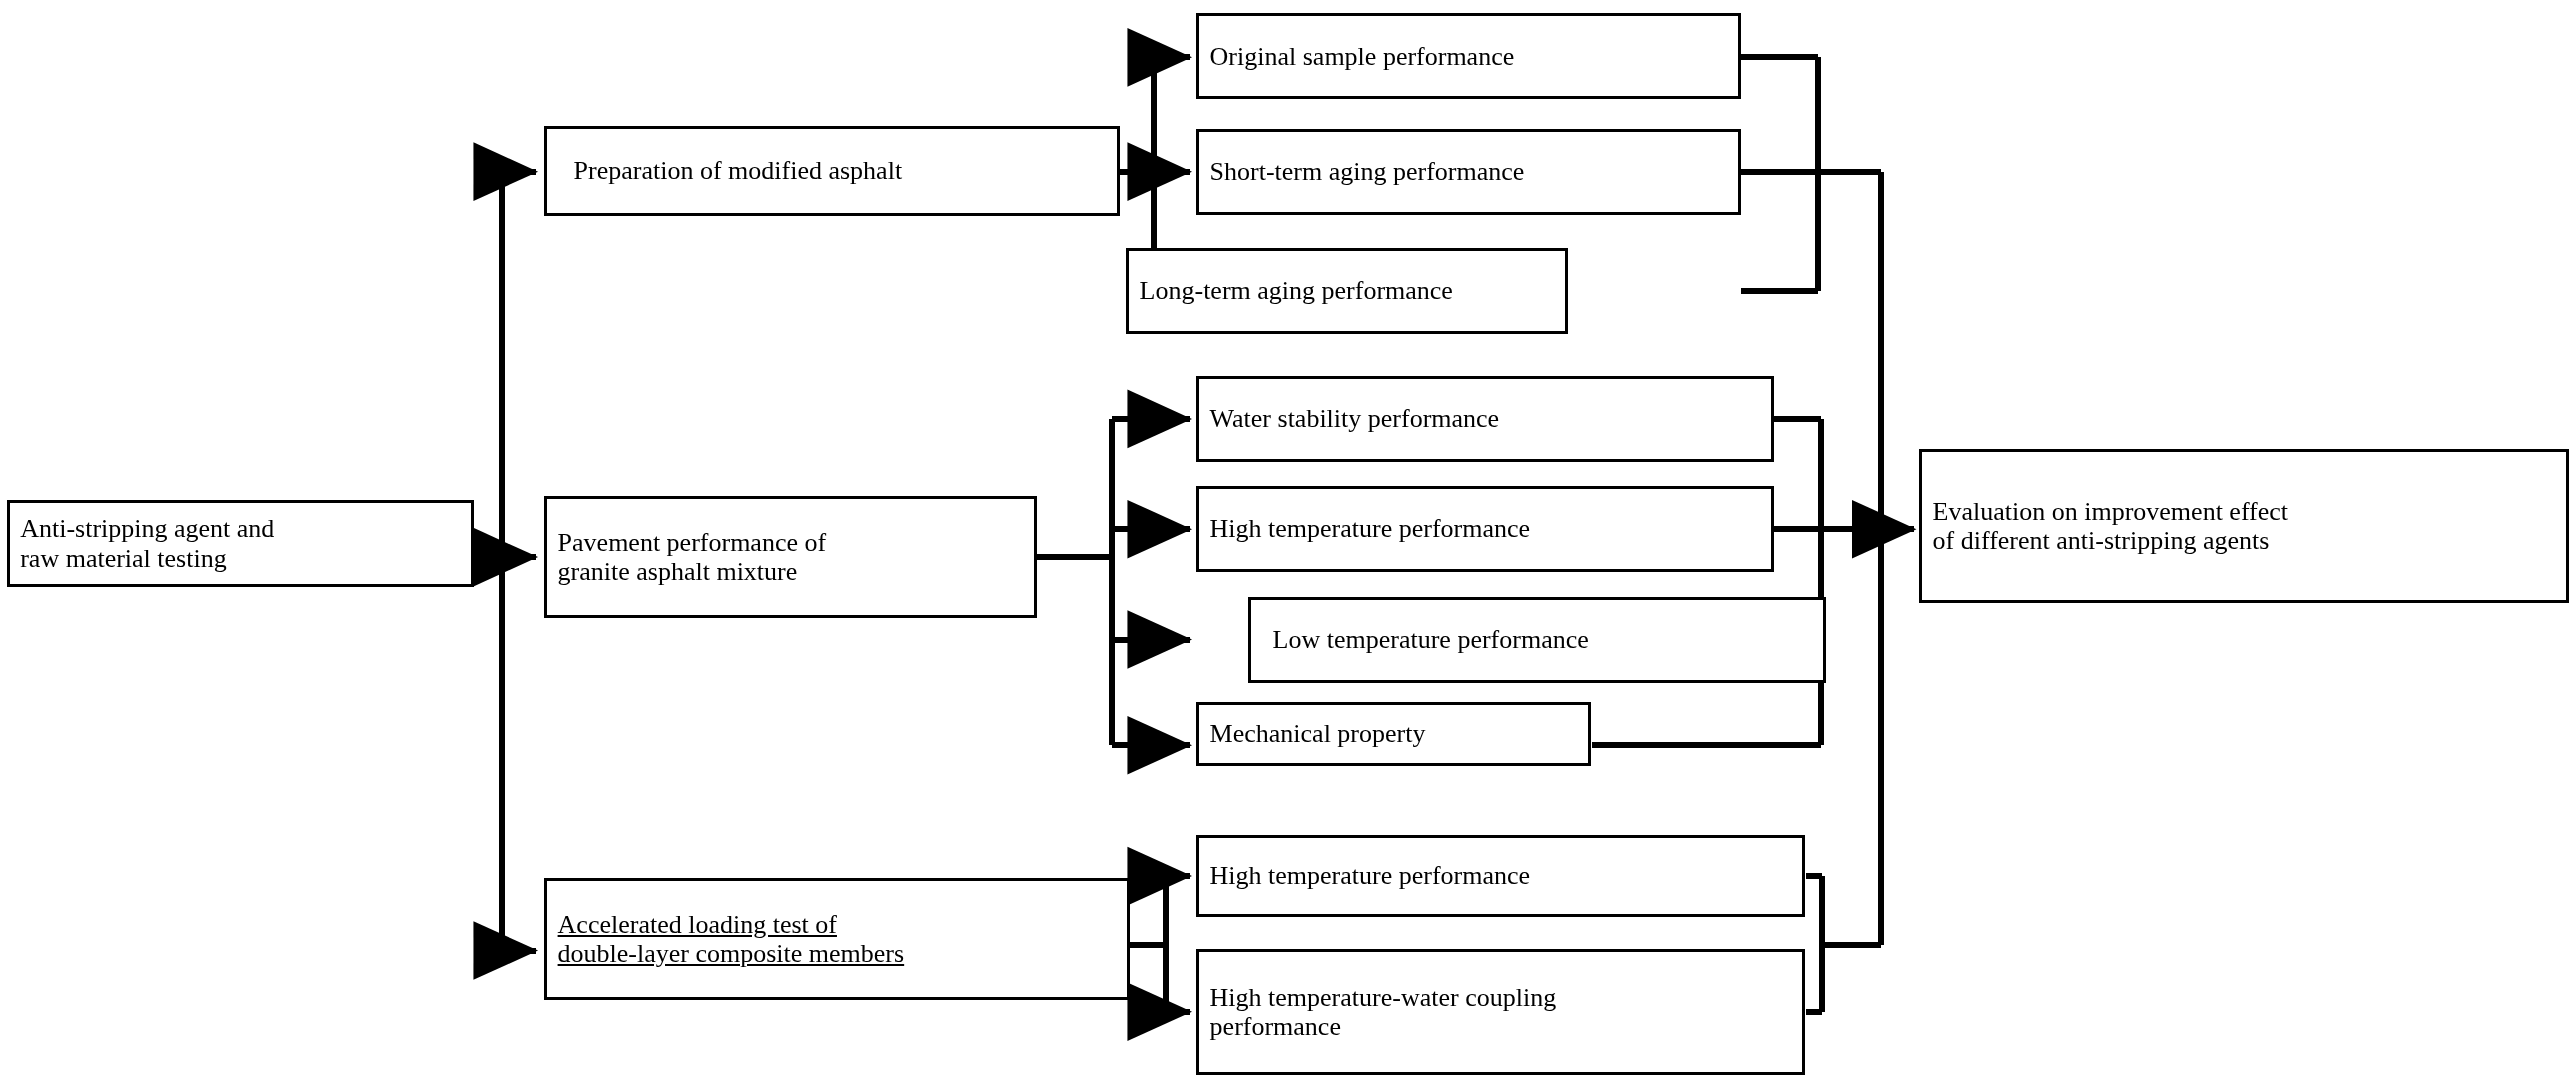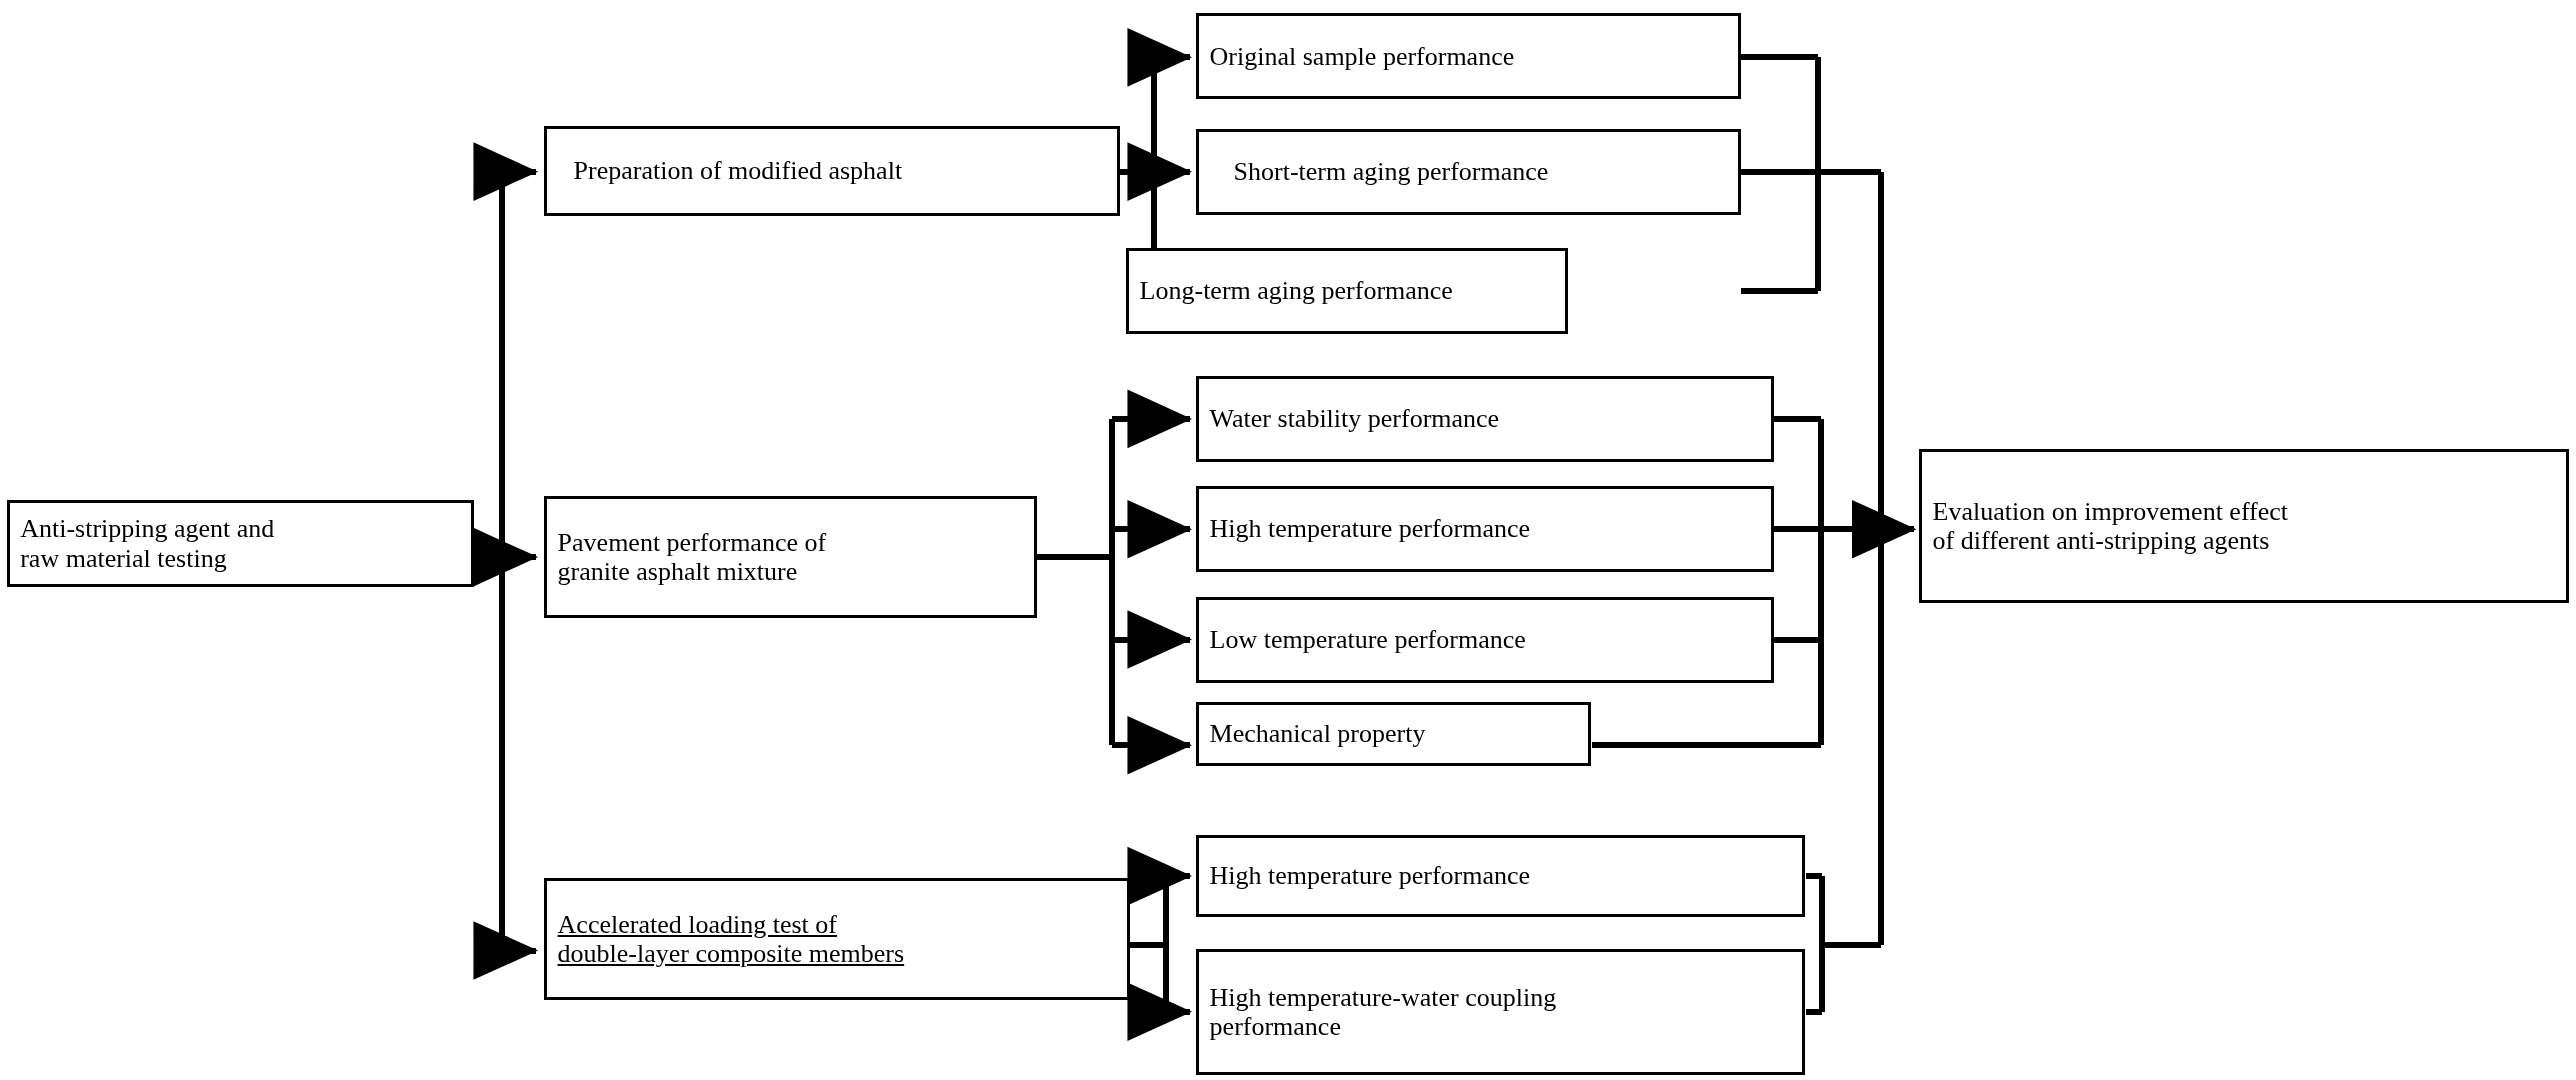--- a/index.html
+++ b/index.html
@@ -86,37 +86,37 @@
 
   <div class="node" style="left:544px;top:878px;width:586px;height:122px;text-decoration:underline;">
     <span class="txt">Accelerated loading test of
 double-layer composite members</span>
   </div>
 
   <div class="node" style="left:1196px;top:13.3px;width:545px;height:86px;">
     <span class="txt">Original sample performance</span>
   </div>
 
-  <div class="node" style="left:1196px;top:129px;width:545px;height:86px;padding-left:24px;">
+  <div class="node" style="left:1196px;top:129px;width:545px;height:86px;">
     <span class="txt">Short-term aging performance</span>
   </div>
 
   <div class="node" style="left:1126px;top:248px;width:442px;height:86px;">
     <span class="txt">Long-term aging performance</span>
   </div>
 
   <div class="node" style="left:1196px;top:376px;width:578px;height:86px;align-items:center;">
     <span class="txt">Water stability performance</span>
   </div>
 
   <div class="node" style="left:1196px;top:486px;width:578px;height:86px;">
     <span class="txt">High temperature performance</span>
   </div>
 
-  <div class="node" style="left:1196px;top:597px;width:578px;height:86px;">
+  <div class="node" style="left:1248px;top:597px;width:578px;height:86px;padding-left:11px;">
     <span class="txt">Low temperature performance</span>
   </div>
 
   <div class="node" style="left:1196px;top:702px;width:395px;height:64px;">
     <span class="txt">Mechanical property</span>
   </div>
 
   <div class="node" style="left:1196px;top:835px;width:609px;height:82px;">
     <span class="txt">High temperature performance</span>
   </div>

